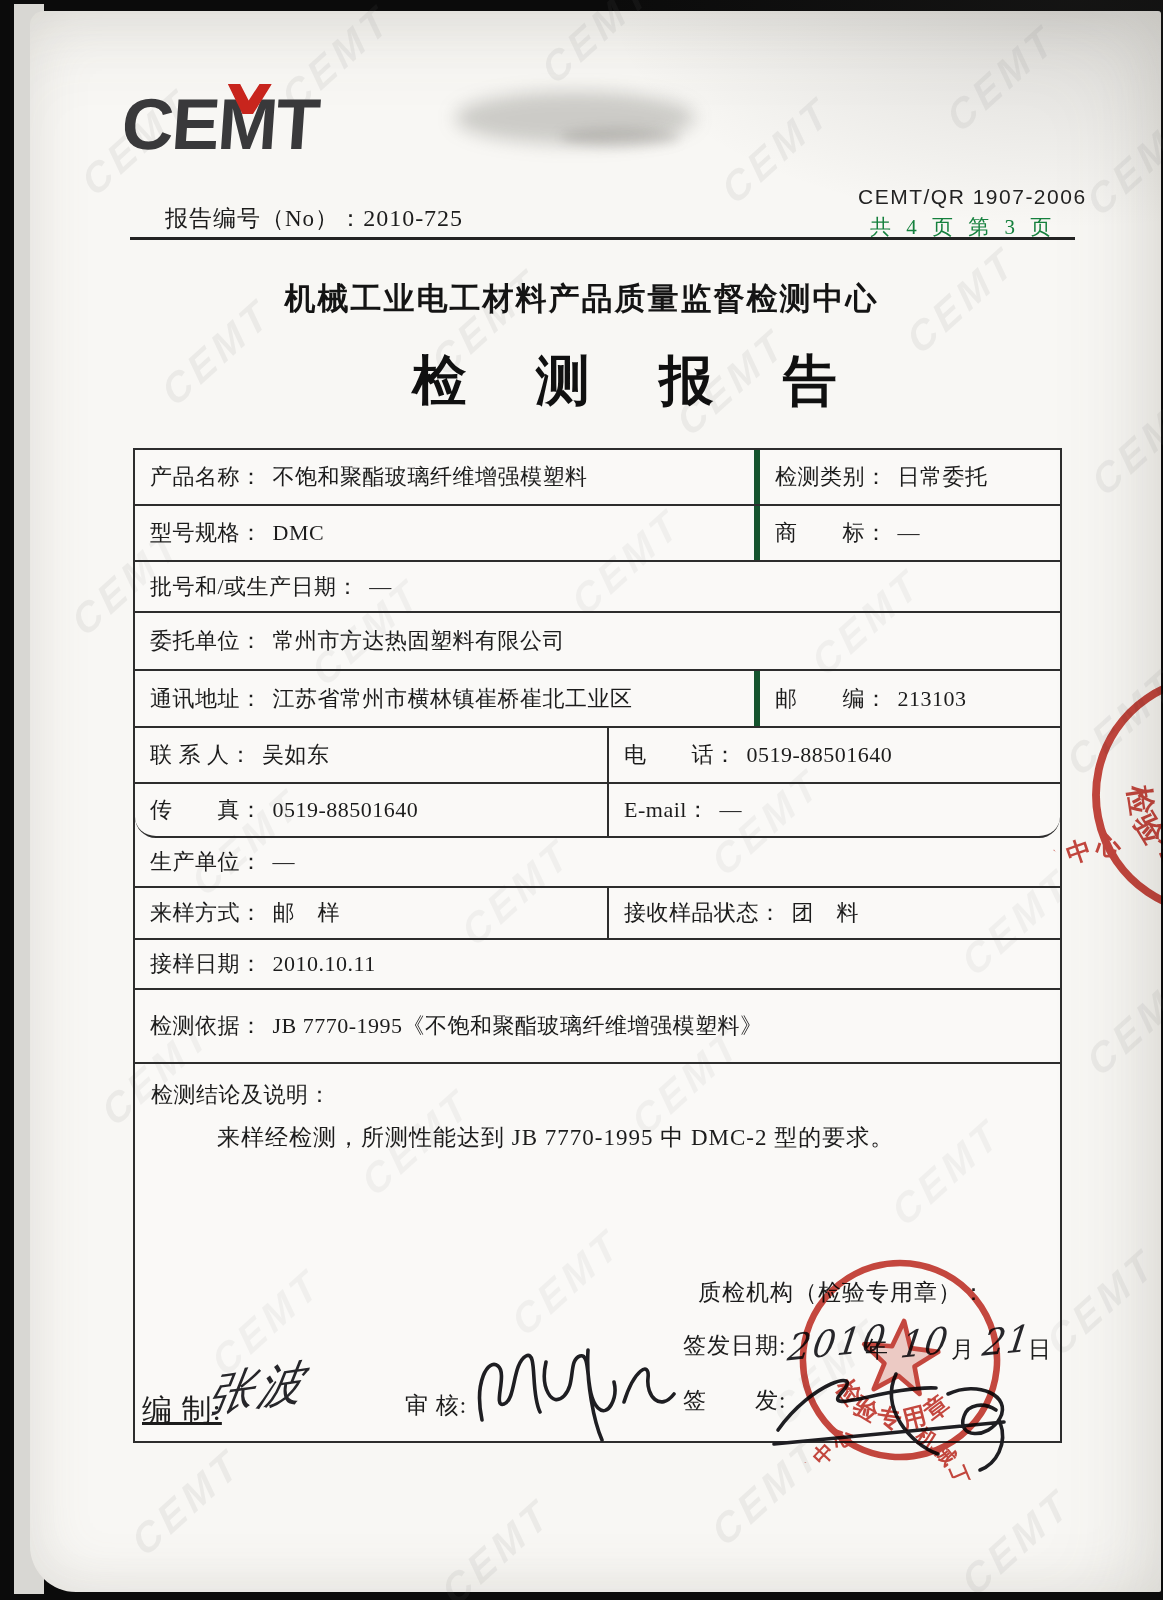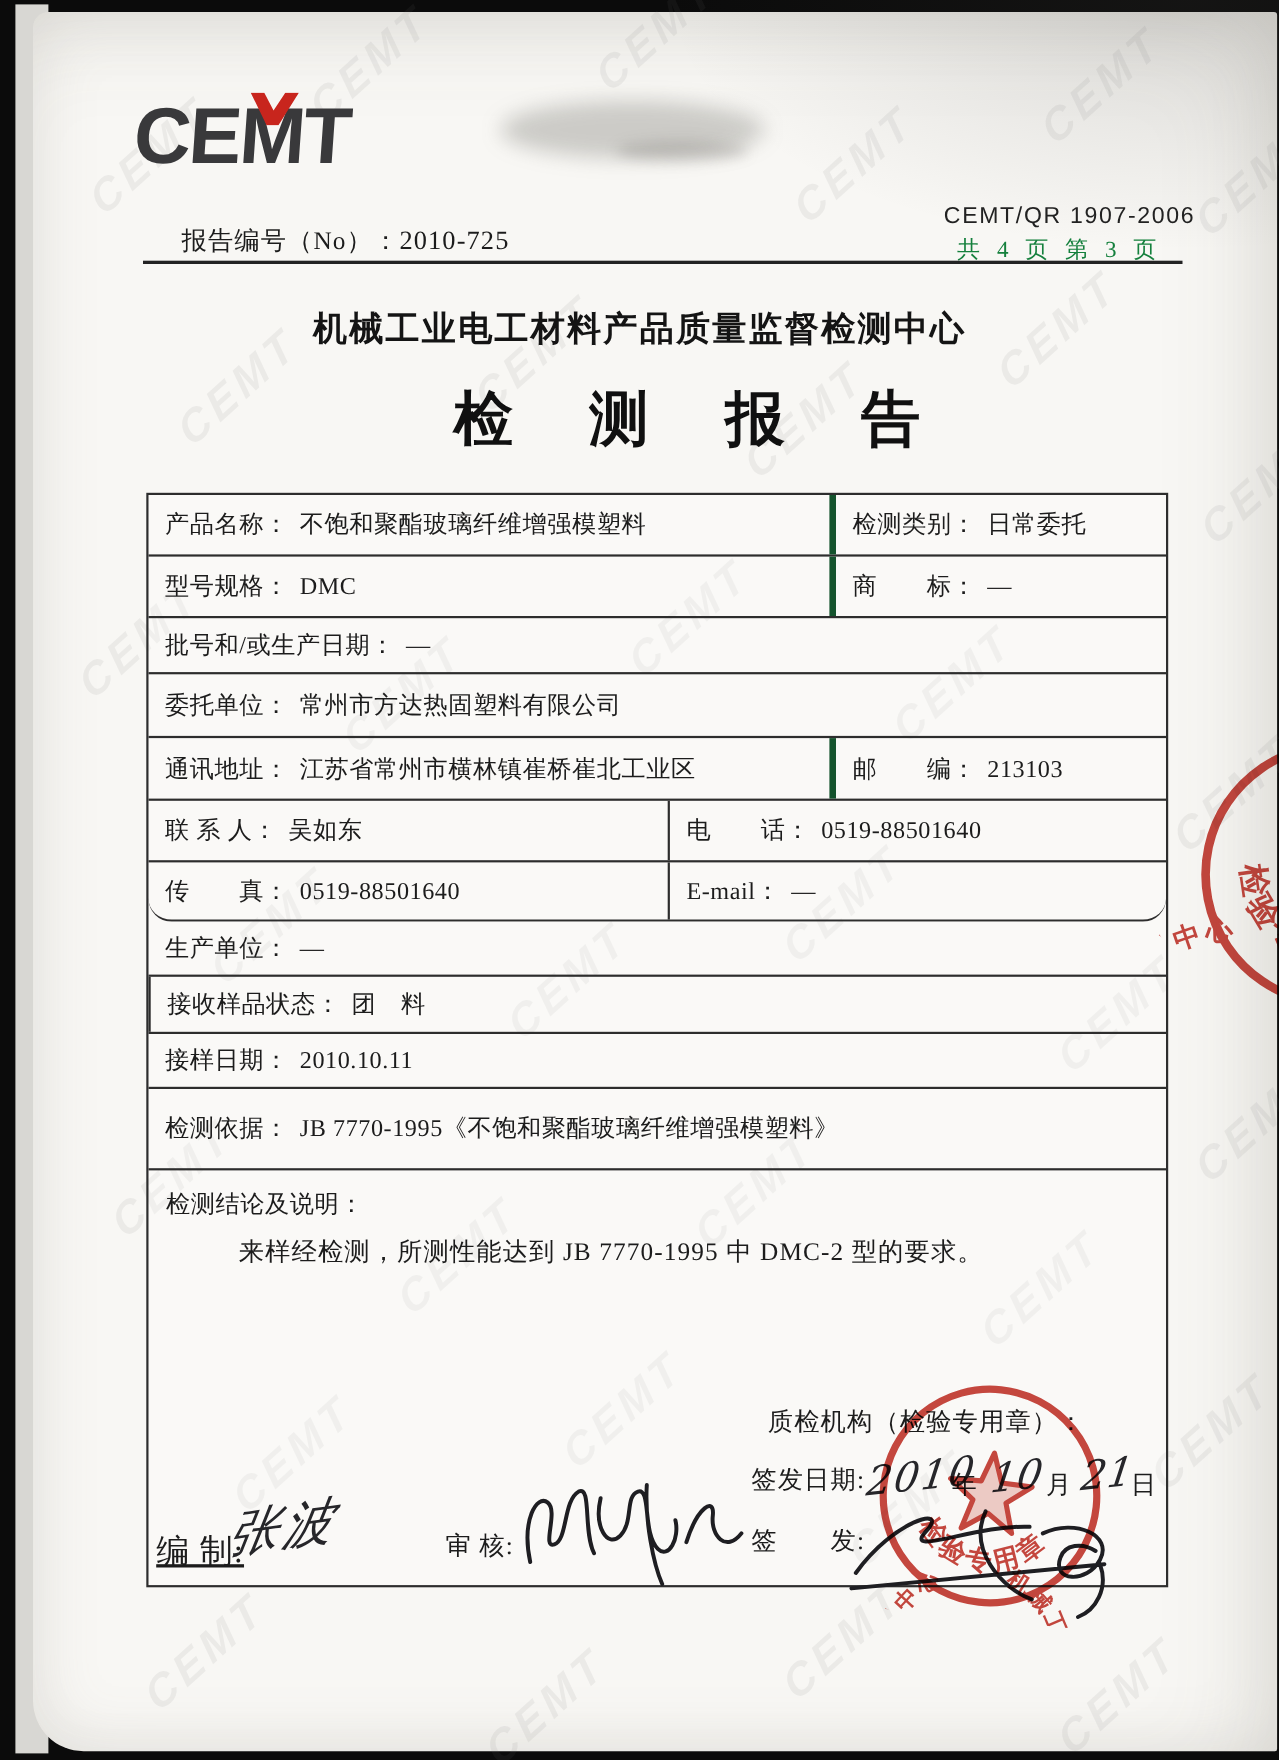--- a/index.html
+++ b/index.html
@@ -195,20 +195,24 @@
           <span class="val">—</span>
         </div>
     </div>
     <div class="tr h50">
       <div class="td">
           <span class="lbl">生产单位：</span>
           <span class="val">—</span>
         </div>
     </div>
     <div class="tr h52">
+      <div class="td">
+          <span class="lbl">来样方式：</span>
+          <span class="val">邮　样</span>
+        </div>
       <div class="td cB">
           <span class="lbl">接收样品状态：</span>
           <span class="val">团　料</span>
         </div>
     </div>
     <div class="tr h50">
       <div class="td">
           <span class="lbl">接样日期：</span>
           <span class="val">2010.10.11</span>
         </div>

